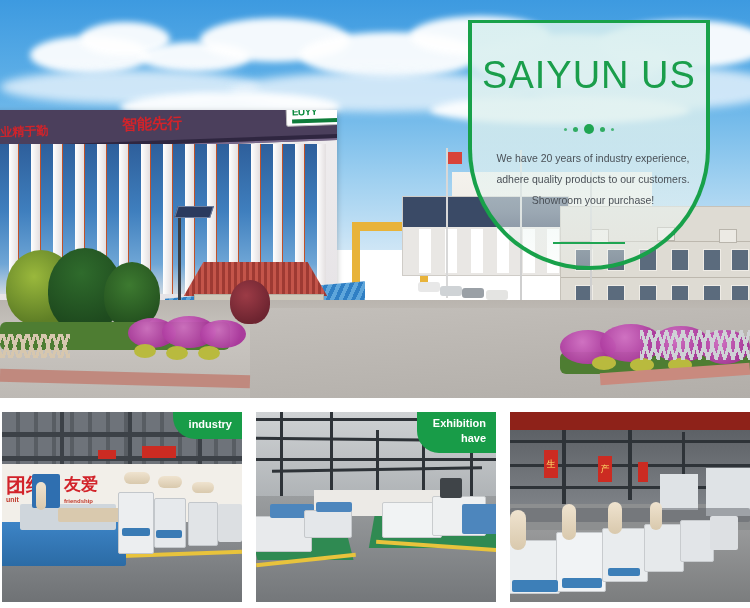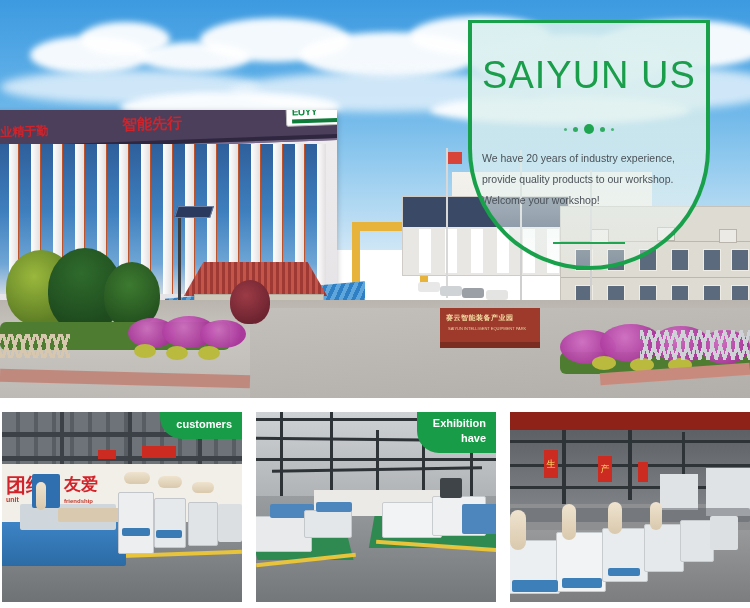--- a/index.html
+++ b/index.html
@@ -102,21 +102,21 @@
      background:linear-gradient(to bottom,rgba(214,238,239,.88) 0%,rgba(222,240,238,.78) 45%,rgba(235,245,242,.55) 78%,rgba(245,250,246,.30) 100%);
      box-sizing:border-box;overflow:hidden;}
   .shield:before{content:"";position:absolute;left:-4px;top:0;width:calc(100% + 8px);height:3px;background:#18a14a;}
   .about-title{position:absolute;left:0;top:36px;width:100%;text-align:center;
      font-size:38px;line-height:38px;color:#1a9e4b;font-weight:normal;letter-spacing:1px;}
   .dots{position:absolute;left:0;top:104px;width:100%;display:flex;justify-content:center;align-items:center;gap:6px;}
   .dots i{display:block;border-radius:50%;background:#1fa552;}
   .d1{width:3px;height:3px;opacity:.75;}
   .d2{width:5px;height:5px;opacity:.9;}
   .d3{width:10px;height:10px;}
-  .about-body{position:absolute;left:10px;top:128px;width:222px;text-align:left;
+  .about-body{position:absolute;left:10px;top:128px;width:222px;text-align:center;
      color:#4a5057;font-size:10.5px;line-height:21px;}
   .about-body span{display:block;white-space:nowrap;}
   .about-rule{position:absolute;left:50%;transform:translateX(-50%);top:222px;width:72px;height:2px;background:#1fa552;}
 
   
   .thumbs{position:absolute;left:0;top:412px;width:750px;height:196px;}
   .thumb{position:absolute;top:0;width:240px;height:190px;overflow:hidden;background:#8d8f90;}
   .t1{left:2px;} .t2{left:256px;} .t3{left:510px;}
   .tag{position:absolute;top:0;right:0;background:#189c48;color:#fff;
        font-size:11px;font-weight:bold;line-height:15px;padding:5px 10px 7px 16px;
@@ -299,43 +299,39 @@
     <div class="shrubY" style="left:198px;top:346px;width:22px;height:14px;"></div>
     <div class="shrubY" style="left:592px;top:356px;width:24px;height:14px;"></div>
     <div class="shrubY" style="left:630px;top:358px;width:24px;height:14px;"></div>
     <div class="shrubY" style="left:668px;top:358px;width:24px;height:14px;"></div>
 
     <div class="car" style="left:418px;top:282px;width:22px;height:10px;background:#e8e8e8;"></div>
     <div class="car" style="left:440px;top:286px;width:22px;height:10px;background:#cfd3d6;"></div>
     <div class="car" style="left:462px;top:288px;width:22px;height:10px;background:#9aa0a6;"></div>
     <div class="car" style="left:486px;top:290px;width:22px;height:10px;background:#e4e4e2;"></div>
 
-    <div class="stoneSign">
-      <b>赛云智能装备产业园</b>
-      <s>SAIYUN INTELLIGENT EQUIPMENT PARK</s>
-    </div>
 
     <div class="fence"></div>
     <div class="fence2"></div>
     <div class="curbL"></div>
     <div class="curbR"></div>
 
     <div class="shield">
       <div class="about-title">SAIYUN US</div>
       <div class="dots">
         <i class="d1"></i>
           <i class="d2"></i>
           <i class="d3"></i>
           <i class="d2"></i>
           <i class="d1"></i>
       </div>
       <div class="about-body">
         <span>We have 20 years of industry experience,</span>
-        <span>provide quality products to our workshop.</span>
-        <span>Welcome your workshop!</span>
+        <span>adhere quality products to our customers.</span>
+        <span>Showroom your purchase!</span>
       </div>
       <div class="about-rule"></div>
     </div>
 
   </div>
 
   <div class="thumbs">
 
     <div class="thumb t1">
       <div class="wsRoof"></div>
@@ -362,21 +358,21 @@
       <div class="mach" style="left:116px;top:80px;width:34px;height:60px;background:#eceef0;border:1px solid #c3c7cb;"></div>
       <div class="duct" style="left:122px;top:60px;width:26px;height:12px;"></div>
       <div class="mach" style="left:152px;top:86px;width:30px;height:48px;background:#e6e9ec;border:1px solid #c3c7cb;"></div>
       <div class="duct" style="left:156px;top:64px;width:24px;height:12px;"></div>
       <div class="mach" style="left:186px;top:90px;width:28px;height:42px;background:#e1e4e7;border:1px solid #c3c7cb;"></div>
       <div class="duct" style="left:190px;top:70px;width:22px;height:11px;"></div>
       <div class="mach" style="left:216px;top:92px;width:24px;height:38px;background:#dcdfe2;"></div>
       <div class="mach" style="left:120px;top:116px;width:28px;height:8px;background:#3a7bb5;"></div>
       <div class="mach" style="left:154px;top:118px;width:26px;height:8px;background:#3a7bb5;"></div>
       <div class="tag">
-        <span>customers</span>
+        <span>industry</span>
       </div>
     </div>
 
     <div class="thumb t2">
       <div class="exRoof"></div>
       <div class="exTruss" style="left:0;top:6px;width:240px;height:3px;"></div>
       <div class="exTruss" style="left:0;top:26px;width:240px;height:3px;transform:rotate(.6deg);"></div>
       <div class="exTruss" style="left:0;top:46px;width:240px;height:3px;"></div>
       <div class="exTruss" style="left:24px;top:0;width:3px;height:88px;"></div>
       <div class="exTruss" style="left:74px;top:0;width:3px;height:80px;"></div>

